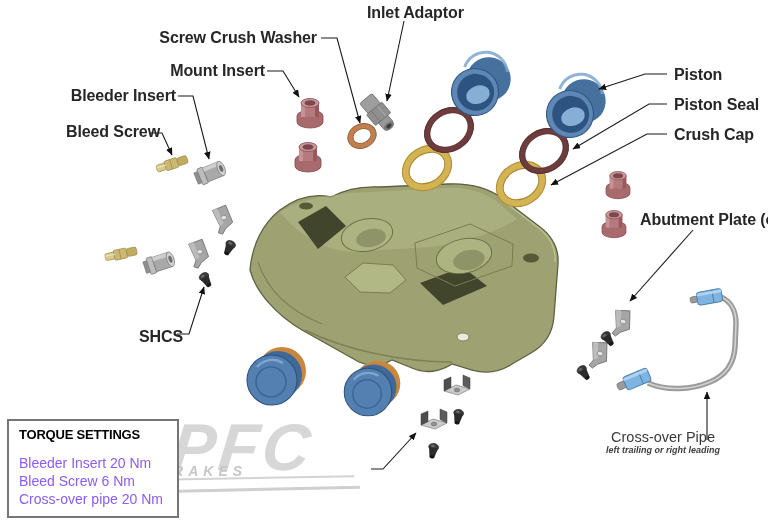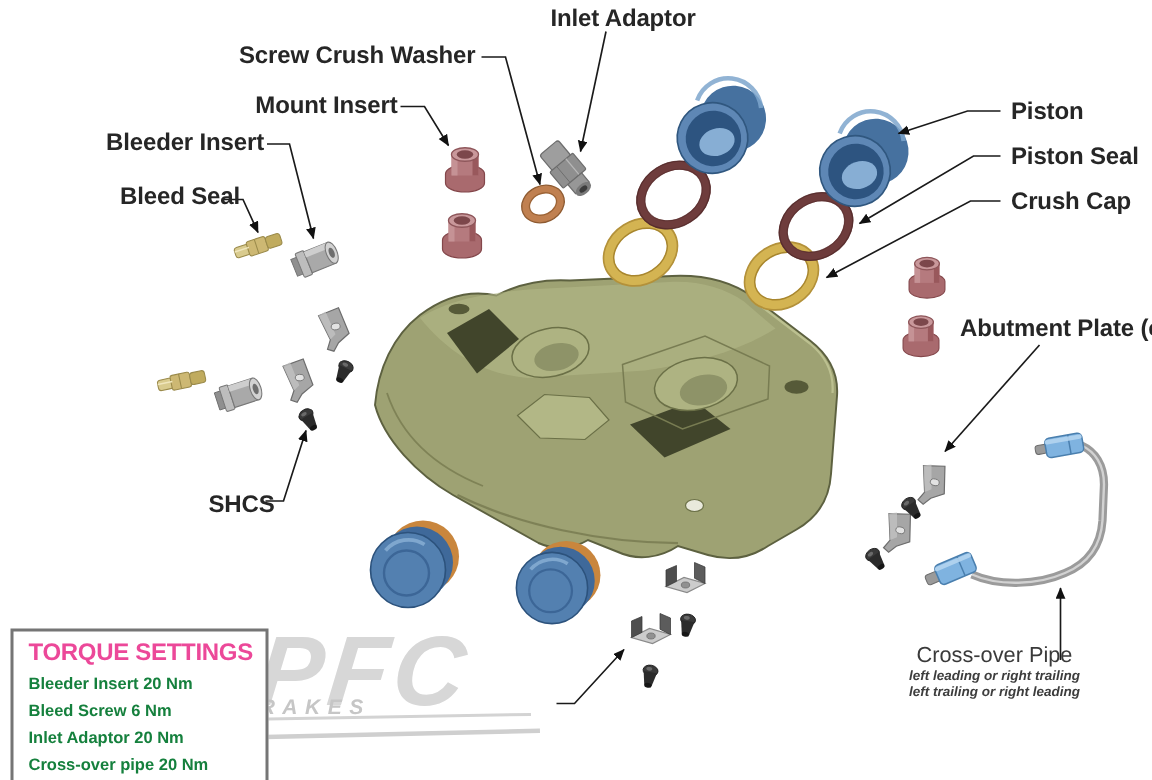--- a/index.html
+++ b/index.html
@@ -12,22 +12,22 @@
     position:absolute; z-index:3; font-size:16px; font-weight:600;
     color:#262626; white-space:nowrap; letter-spacing:-0.1px;
   }
   .pipe-block { position:absolute; z-index:3; width:160px; text-align:center; }
   .pipe-title { font-size:14.5px; font-weight:400; color:#3a3a3a; letter-spacing:0; }
   .pipe-note  { font-size:9px; font-style:italic; font-weight:600; line-height:11px; color:#3d3d3d; }
   .torque-box {
     position:absolute; z-index:4; left:7px; top:419px; width:152px;
     background:#ffffff; border:2px solid #757575; padding:6px 6px 8px 10px;
   }
-  .torque-title { font-size:16px; font-weight:700; color:#ec4899; margin-bottom:2px; letter-spacing:-0.2px; }
-  .torque-item  { font-size:11px; font-weight:700; color:#15803d; line-height:18px; white-space:nowrap; }
+  .torque-title { font-size:13px; font-weight:700; color:#000000; margin-bottom:12px; letter-spacing:-0.2px; }
+  .torque-item  { font-size:14px; font-weight:400; color:#8b5cf6; line-height:18px; white-space:nowrap; }
   .wm { position:absolute; z-index:1; }
   .wm-pfc {
     left:172px; top:414px; font-size:66px; line-height:1; font-style:italic; font-weight:800;
     color:#d7d7d7; letter-spacing:3px; transform:skewX(-6deg);
   }
   .wm-brakes {
     left:158px; top:463px; font-size:14px; font-style:italic; font-weight:800;
     color:#c6c6c6; letter-spacing:5px; z-index:2;
   }
   .wm-line1 { left:158px; top:477px; width:196px; height:2px; background:#d3d3d3; transform:rotate(-1deg); }
@@ -225,34 +225,32 @@
       <path d="M177,334 L189,334 L204,287" marker-end="url(#arr)"></path>
       <path d="M707,440 L707,392" marker-end="url(#arr)"></path>
       <path d="M371,469 L383,469 L416,433" marker-end="url(#arr)"></path>
     </g>
   </svg>
 
   <div class="lbl" style="left:367px; top:4px;">Inlet Adaptor</div>
   <div class="lbl" style="right:451px; top:29px;">Screw Crush Washer</div>
   <div class="lbl" style="right:503px; top:62px;">Mount Insert</div>
   <div class="lbl" style="right:592px; top:87px;">Bleeder Insert</div>
-  <div class="lbl" style="right:608px; top:123px;">Bleed Seal</div>
+  <div class="lbl" style="right:608px; top:123px;">Bleed Screw</div>
   <div class="lbl" style="left:674px; top:66px;">Piston</div>
   <div class="lbl" style="left:674px; top:96px;">Piston Seal</div>
   <div class="lbl" style="left:674px; top:126px;">Crush Cap</div>
   <div class="lbl" style="left:640px; top:211px;">Abutment Plate (outer)</div>
   <div class="lbl" style="right:585px; top:328px;">SHCS</div>
 
   <div class="pipe-block" style="left:583px; top:429px;text-align:center;">
     <div class="pipe-title">Cross-over Pipe</div>
-    <div class="pipe-note">left leading or right trailing</div>
     <div class="pipe-note">left trailing or right leading</div>
   </div>
 
   <div class="torque-box">
     <div class="torque-title">TORQUE SETTINGS</div>
     <div class="torque-item">Bleeder Insert 20 Nm</div>
     <div class="torque-item">Bleed Screw 6 Nm</div>
-    <div class="torque-item">Inlet Adaptor 20 Nm</div>
     <div class="torque-item">Cross-over pipe 20 Nm</div>
   </div>
 
 </div>
 
 </body></html>

